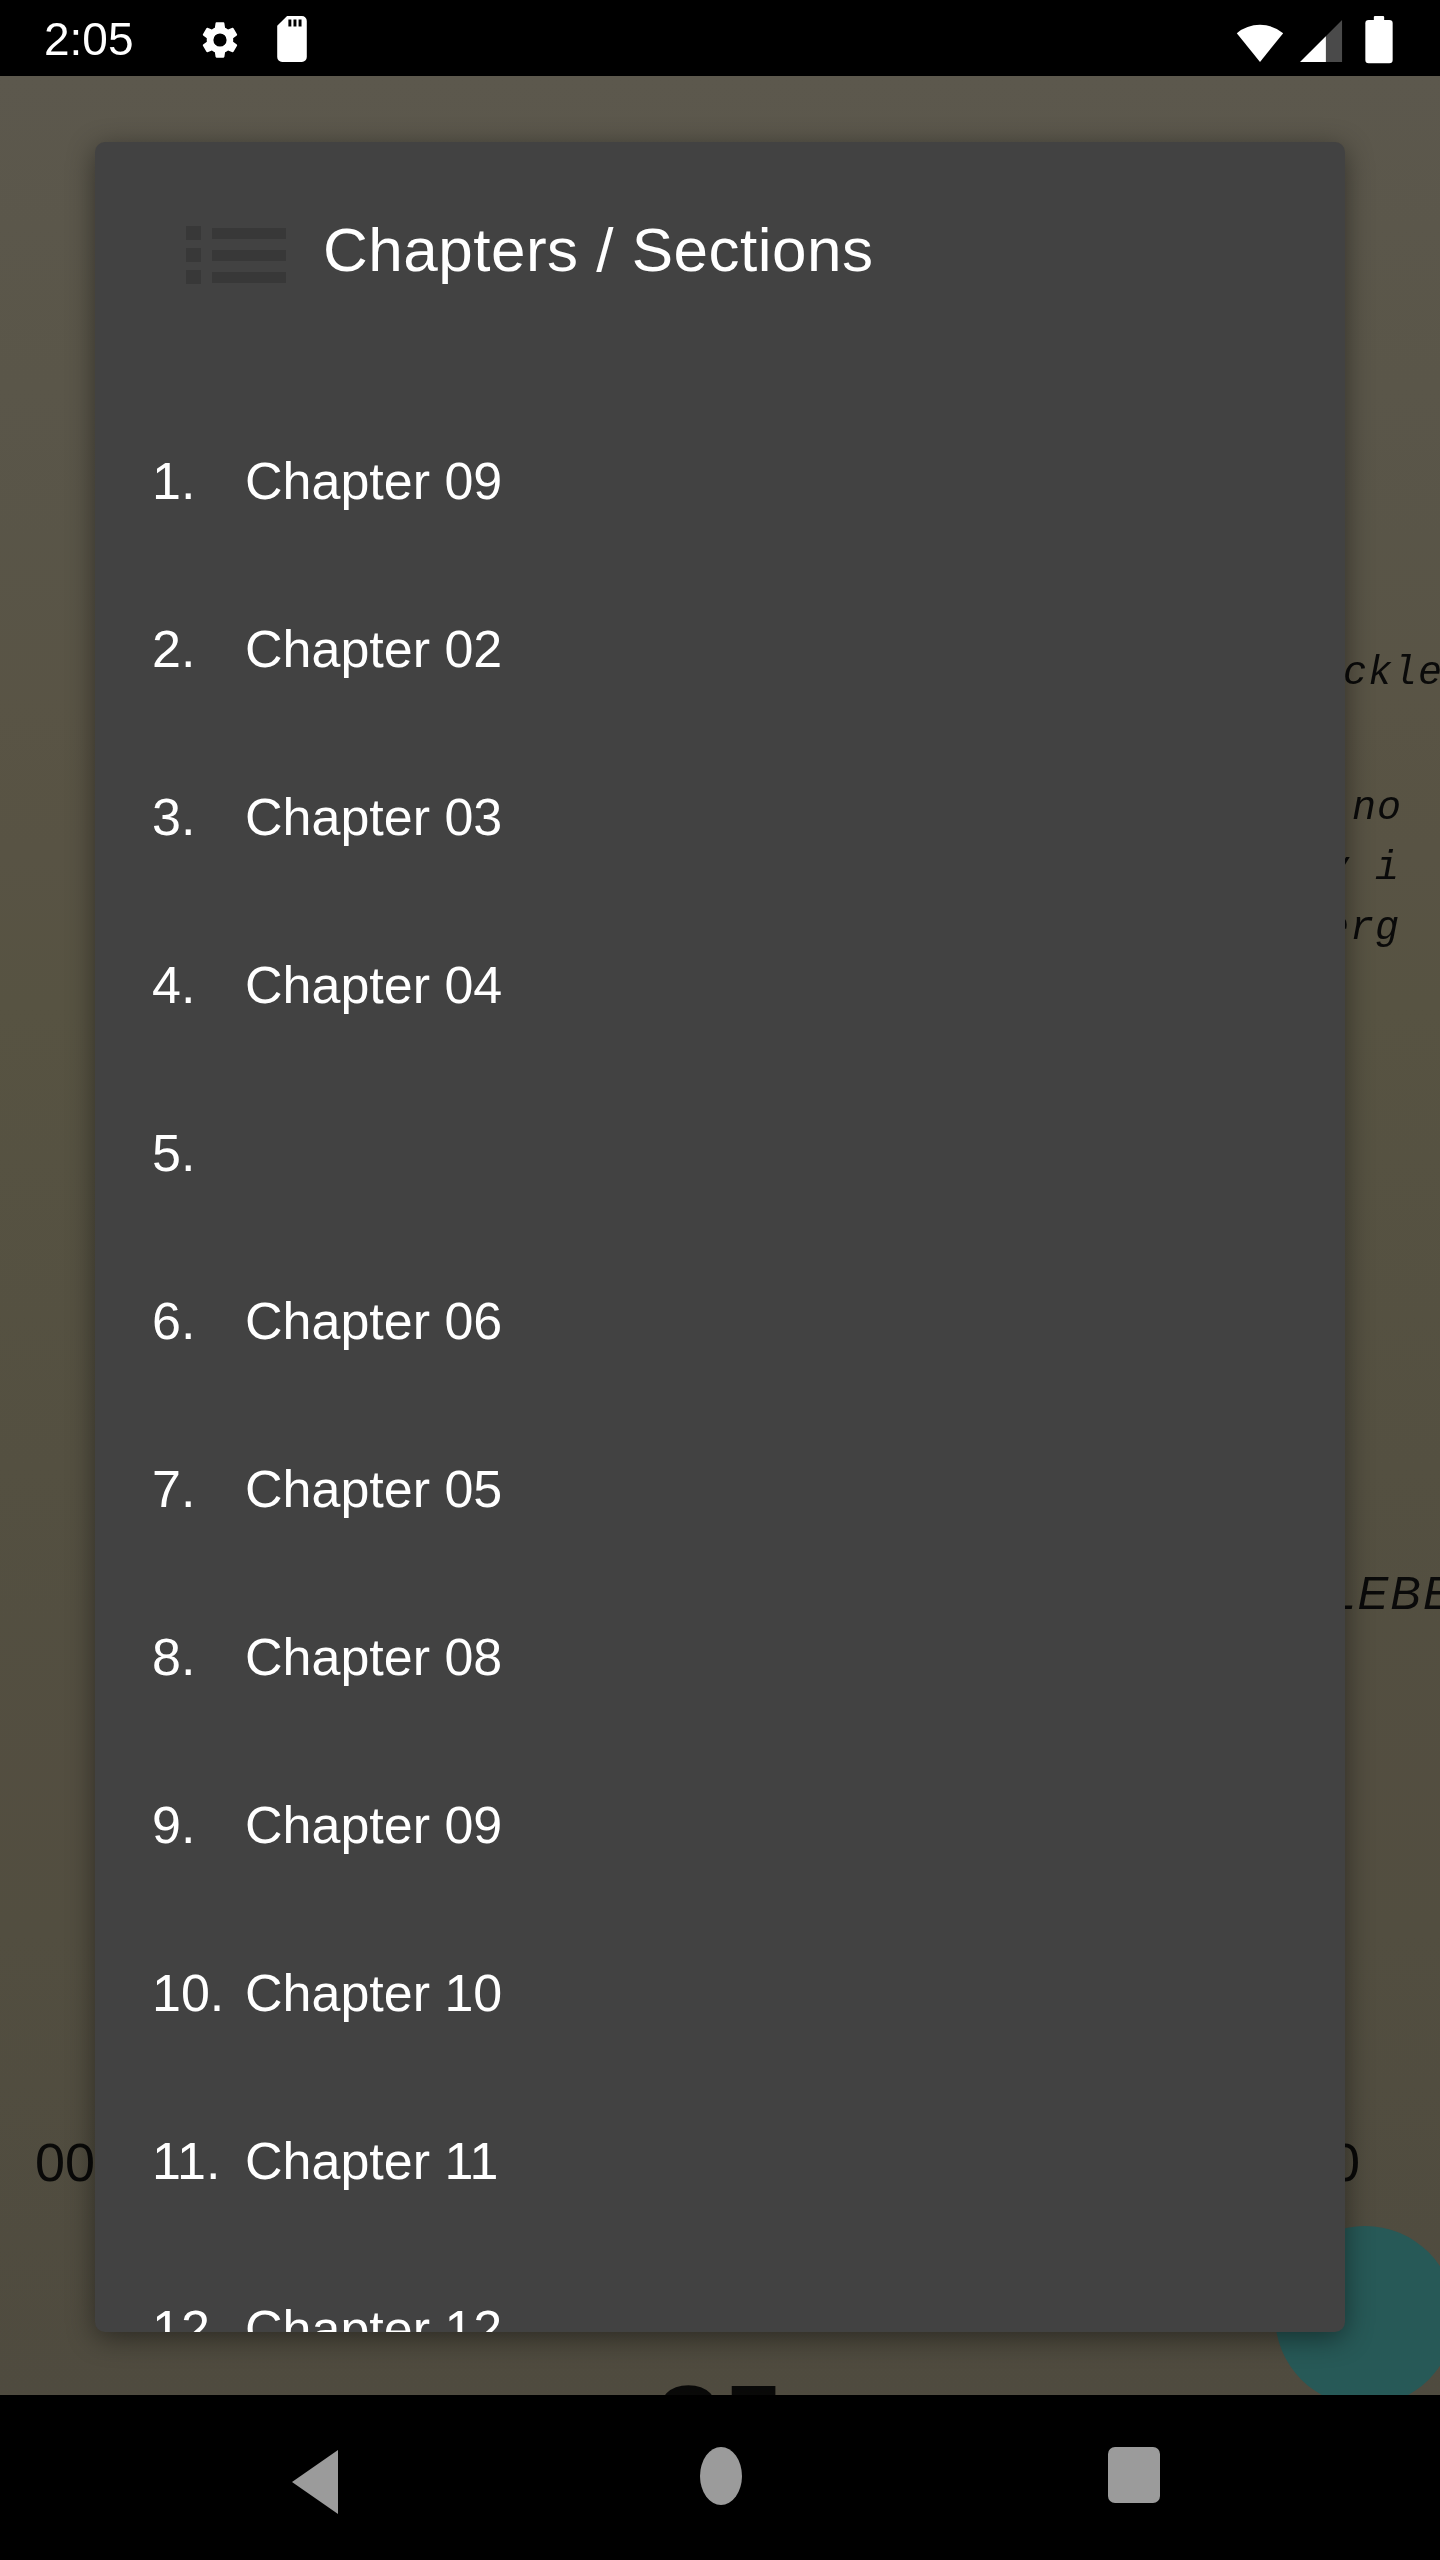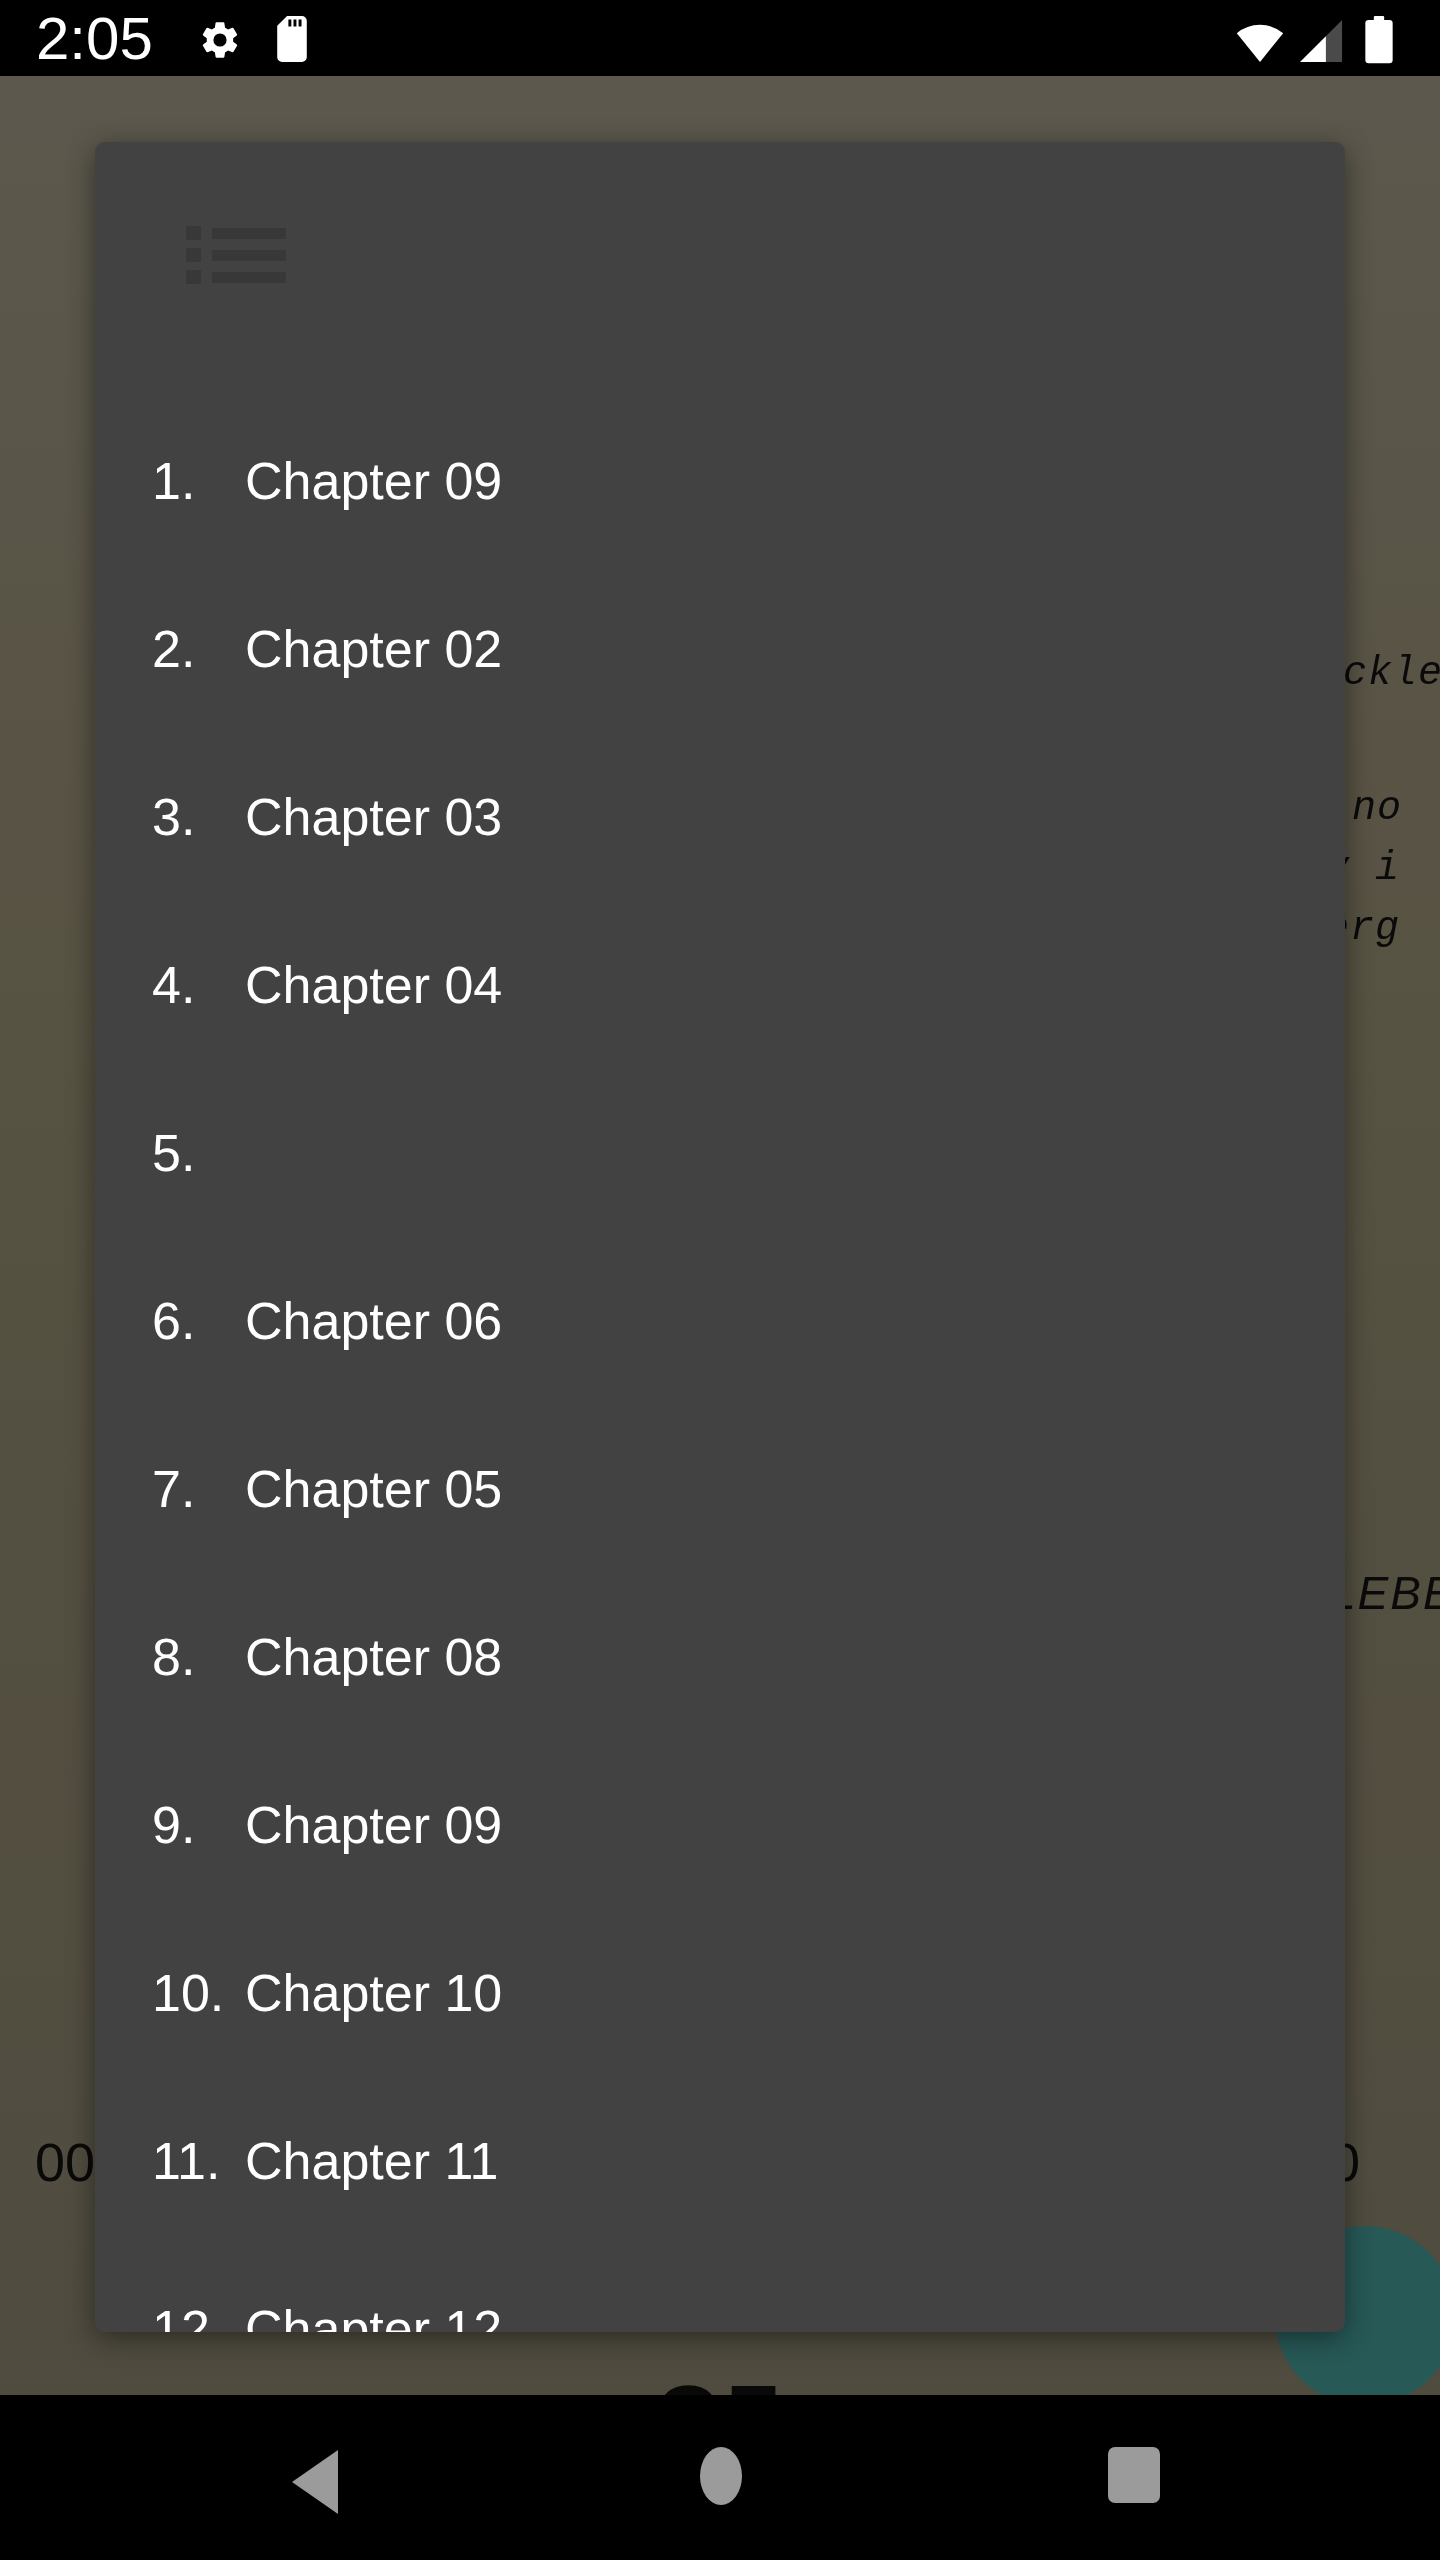--- a/index.html
+++ b/index.html
@@ -62,22 +62,22 @@
     position:absolute; left:0; top:76px; width:1440px; height:2319px;
     background:rgba(0,0,0,0.16);
   }
 
   
   #status-bar{
     position:absolute; left:0; top:0; width:1440px; height:76px;
     background:#000; color:#fff;
   }
   #status-time{
-    position:absolute; left:36px; top:12px;
-    font-size:60px; line-height:54px; letter-spacing:0px;
+    position:absolute; left:44px; top:12px;
+    font-size:46px; line-height:54px; letter-spacing:0px;
     font-family:"Liberation Sans", sans-serif;
   }
   #gear-icon{ position:absolute; left:198px; top:18px; width:44px; height:44px; }
   #sdcard-icon{ position:absolute; left:272px; top:16px; width:40px; height:46px; }
   #wifi-icon{ position:absolute; left:1236px; top:22px; width:48px; height:40px; }
   #cell-icon{ position:absolute; left:1300px; top:20px; width:46px; height:42px; }
   #battery-icon{ position:absolute; left:1364px; top:16px; width:30px; height:48px; }
 
   
   #chapters-dialog{
@@ -196,20 +196,21 @@
 
   <div id="dialog-header">
     <svg id="list-icon" viewBox="0 0 100 58">
       <rect x="0" y="0" width="15" height="14" fill="#383838"></rect>
       <rect x="26" y="2" width="74" height="11" fill="#383838"></rect>
       <rect x="0" y="22" width="15" height="14" fill="#383838"></rect>
       <rect x="26" y="24" width="74" height="11" fill="#383838"></rect>
       <rect x="0" y="44" width="15" height="14" fill="#383838"></rect>
       <rect x="26" y="46" width="74" height="11" fill="#383838"></rect>
     </svg>
+    <div id="dialog-title">Chapters / Sections</div>
   </div>
 
   <div id="chapter-list">
 
     <div class="chapter-item">
       <span class="chapter-number">1.</span>
       <span class="chapter-label">Chapter 09</span>
     </div>
 
     <div class="chapter-item">

